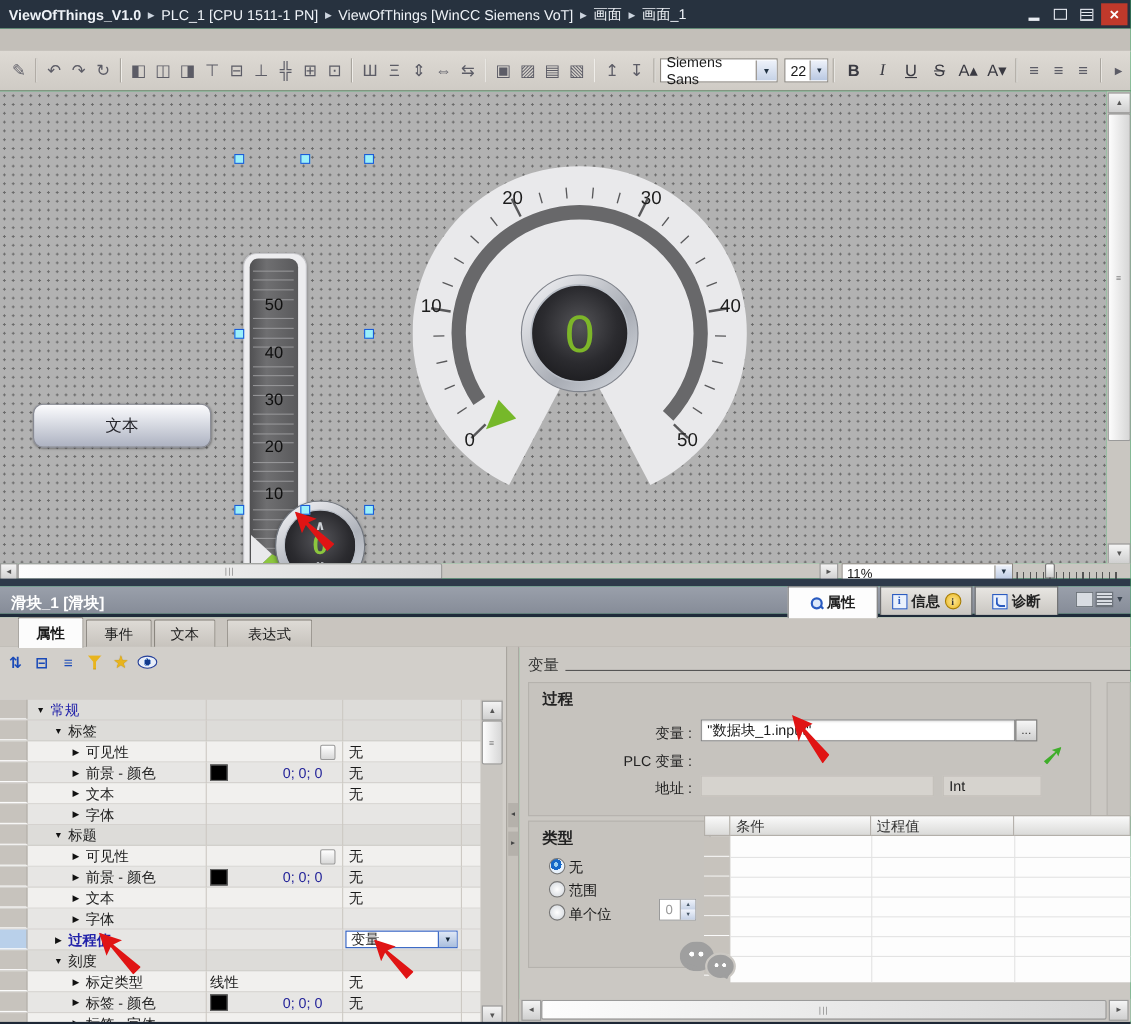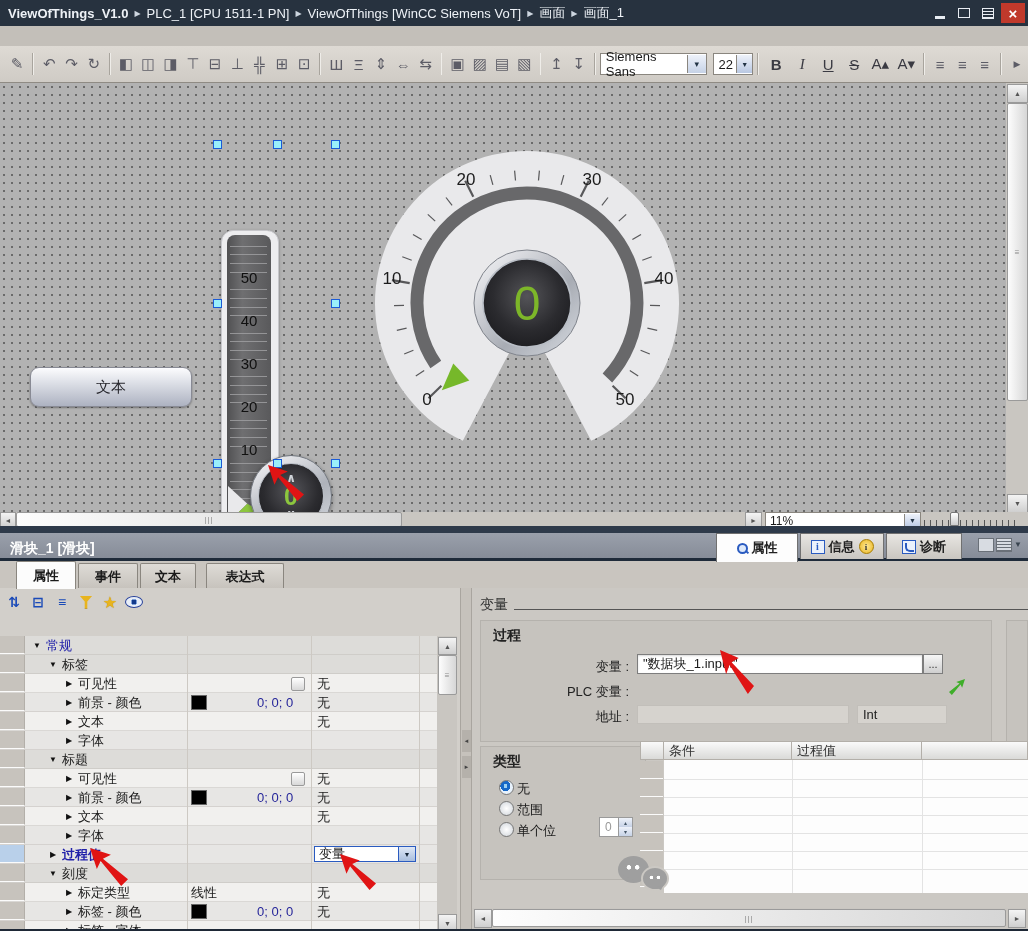--- a/index.html
+++ b/index.html
@@ -77,21 +77,21 @@
   .icon-magnifier{width:11px;height:11px;position:relative;}
   .icon-magnifier::before{content:"";position:absolute;left:0;top:0;width:7px;height:7px;border:2px solid #2a5bc0;border-radius:50%;background:#dce8fa;}
   .icon-magnifier::after{content:"";position:absolute;left:8px;top:8px;width:4px;height:2px;background:#2a5bc0;transform:rotate(45deg);}
   .icon-info-sq{width:12px;height:12px;border:1px solid #2a5bc0;background:#eaf1fc;color:#2a5bc0;font-weight:bold;font-size:10px;line-height:12px;text-align:center;font-family:"Liberation Serif",serif;}
   .badge-i{width:13px;height:13px;border-radius:50%;background:radial-gradient(#ffe996,#e8b41e);border:1px solid #a87d00;color:#333;font-size:9px;font-weight:bold;font-family:"Liberation Serif",serif;display:flex;align-items:center;justify-content:center;}
   .icon-diag{width:12px;height:12px;border:1px solid #2a5bc0;background:#eaf1fc;position:relative;}
   .icon-diag::before{content:"";position:absolute;left:2px;top:2px;width:7px;height:7px;border-left:2px solid #2a5bc0;border-bottom:2px solid #2a5bc0;border-radius:0 0 0 5px;}
   .mini-winbtn{position:absolute;width:14px;height:12px;border:1.5px solid #6a7078;background:#d8dce2;}
   
   #subtabs{left:0;top:561px;width:1028px;height:27px;background:#c9c5bf;border-bottom:1px solid #9a968f;}
-  .stab{position:absolute;top:2px;height:25px;display:flex;align-items:center;justify-content:center;font-size:13px;border:1px solid #8a867f;border-bottom:none;background:linear-gradient(#dedbd6,#c6c2bc);border-radius:2px 2px 0 0;font-weight:bold;}
+  .stab{position:absolute;top:2px;height:25px;display:flex;align-items:center;justify-content:center;font-size:13px;border:1px solid #8a867f;border-bottom:none;background:linear-gradient(#dedbd6,#c6c2bc);border-radius:2px 2px 0 0;}
   .stab.sel{background:#fcfcfc;font-weight:bold;height:27px;top:0;z-index:4;}
   
   #left-pane{left:0;top:588px;width:460px;height:343px;background:#d2cfca;overflow:hidden;}
   .mini-icon{position:absolute;top:4px;width:20px;height:20px;display:flex;align-items:center;justify-content:center;font-size:14px;color:#1a4ab8;font-weight:bold;}
   .funnel{width:13px;height:12px;background:#e8b41e;border-bottom:1px solid #a87d00;clip-path:polygon(0 0,100% 0,60% 46%,60% 100%,40% 100%,40% 46%);}
   .star{color:#e8b41e;font-size:16px;text-shadow:0 0 1px #a87d00;}
   .eye{width:16px;height:10px;border-radius:50%;border:1px solid #26409a;background:radial-gradient(circle at 50% 50%,#123a8c 0 2.5px,#7ea0d8 2.5px 3.5px,#e8eef8 3.5px);}
   #tree-header{position:absolute;left:0;top:28px;width:437px;height:20px;}
   .hcell{position:absolute;top:0;height:19px;background:linear-gradient(#fafafa,#dadad8);border:1px solid #b3afa9;border-left:none;box-sizing:border-box;display:flex;align-items:center;padding-left:5px;font-size:13px;color:#333;gap:4px;}
   .bolt{width:9px;height:13px;background:#f0a500;clip-path:polygon(58% 0,0 56%,42% 56%,32% 100%,100% 36%,54% 36%);}

